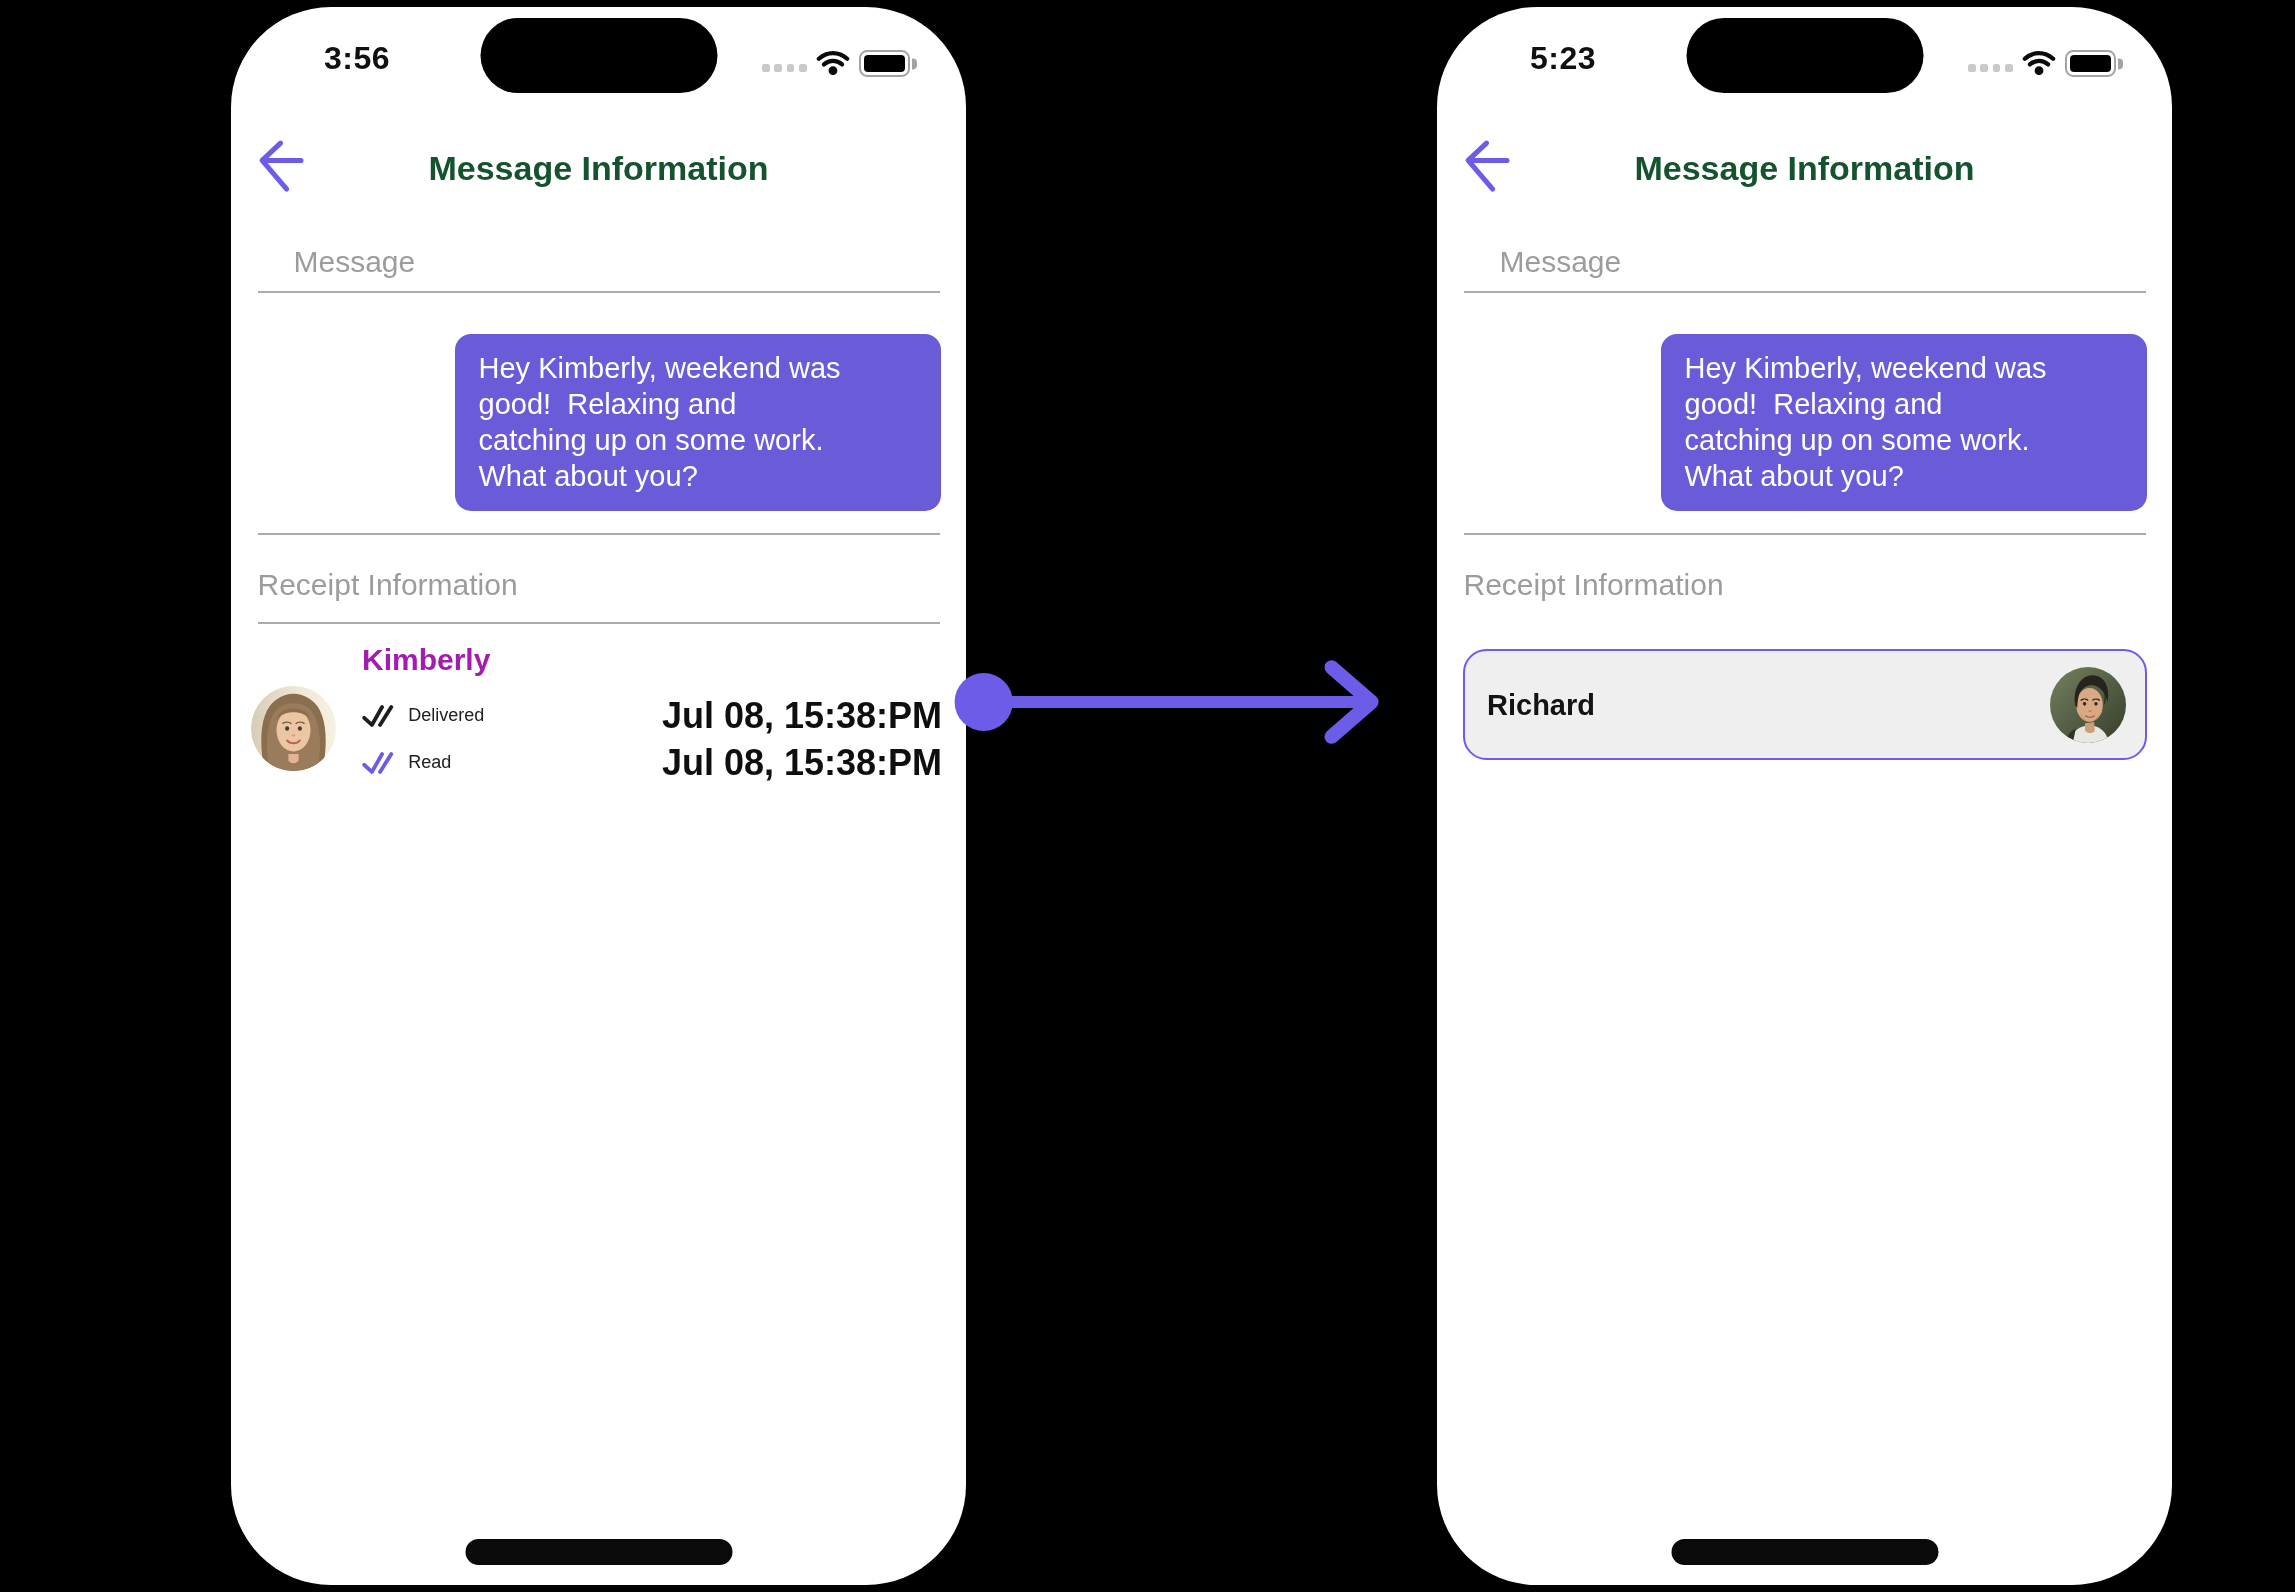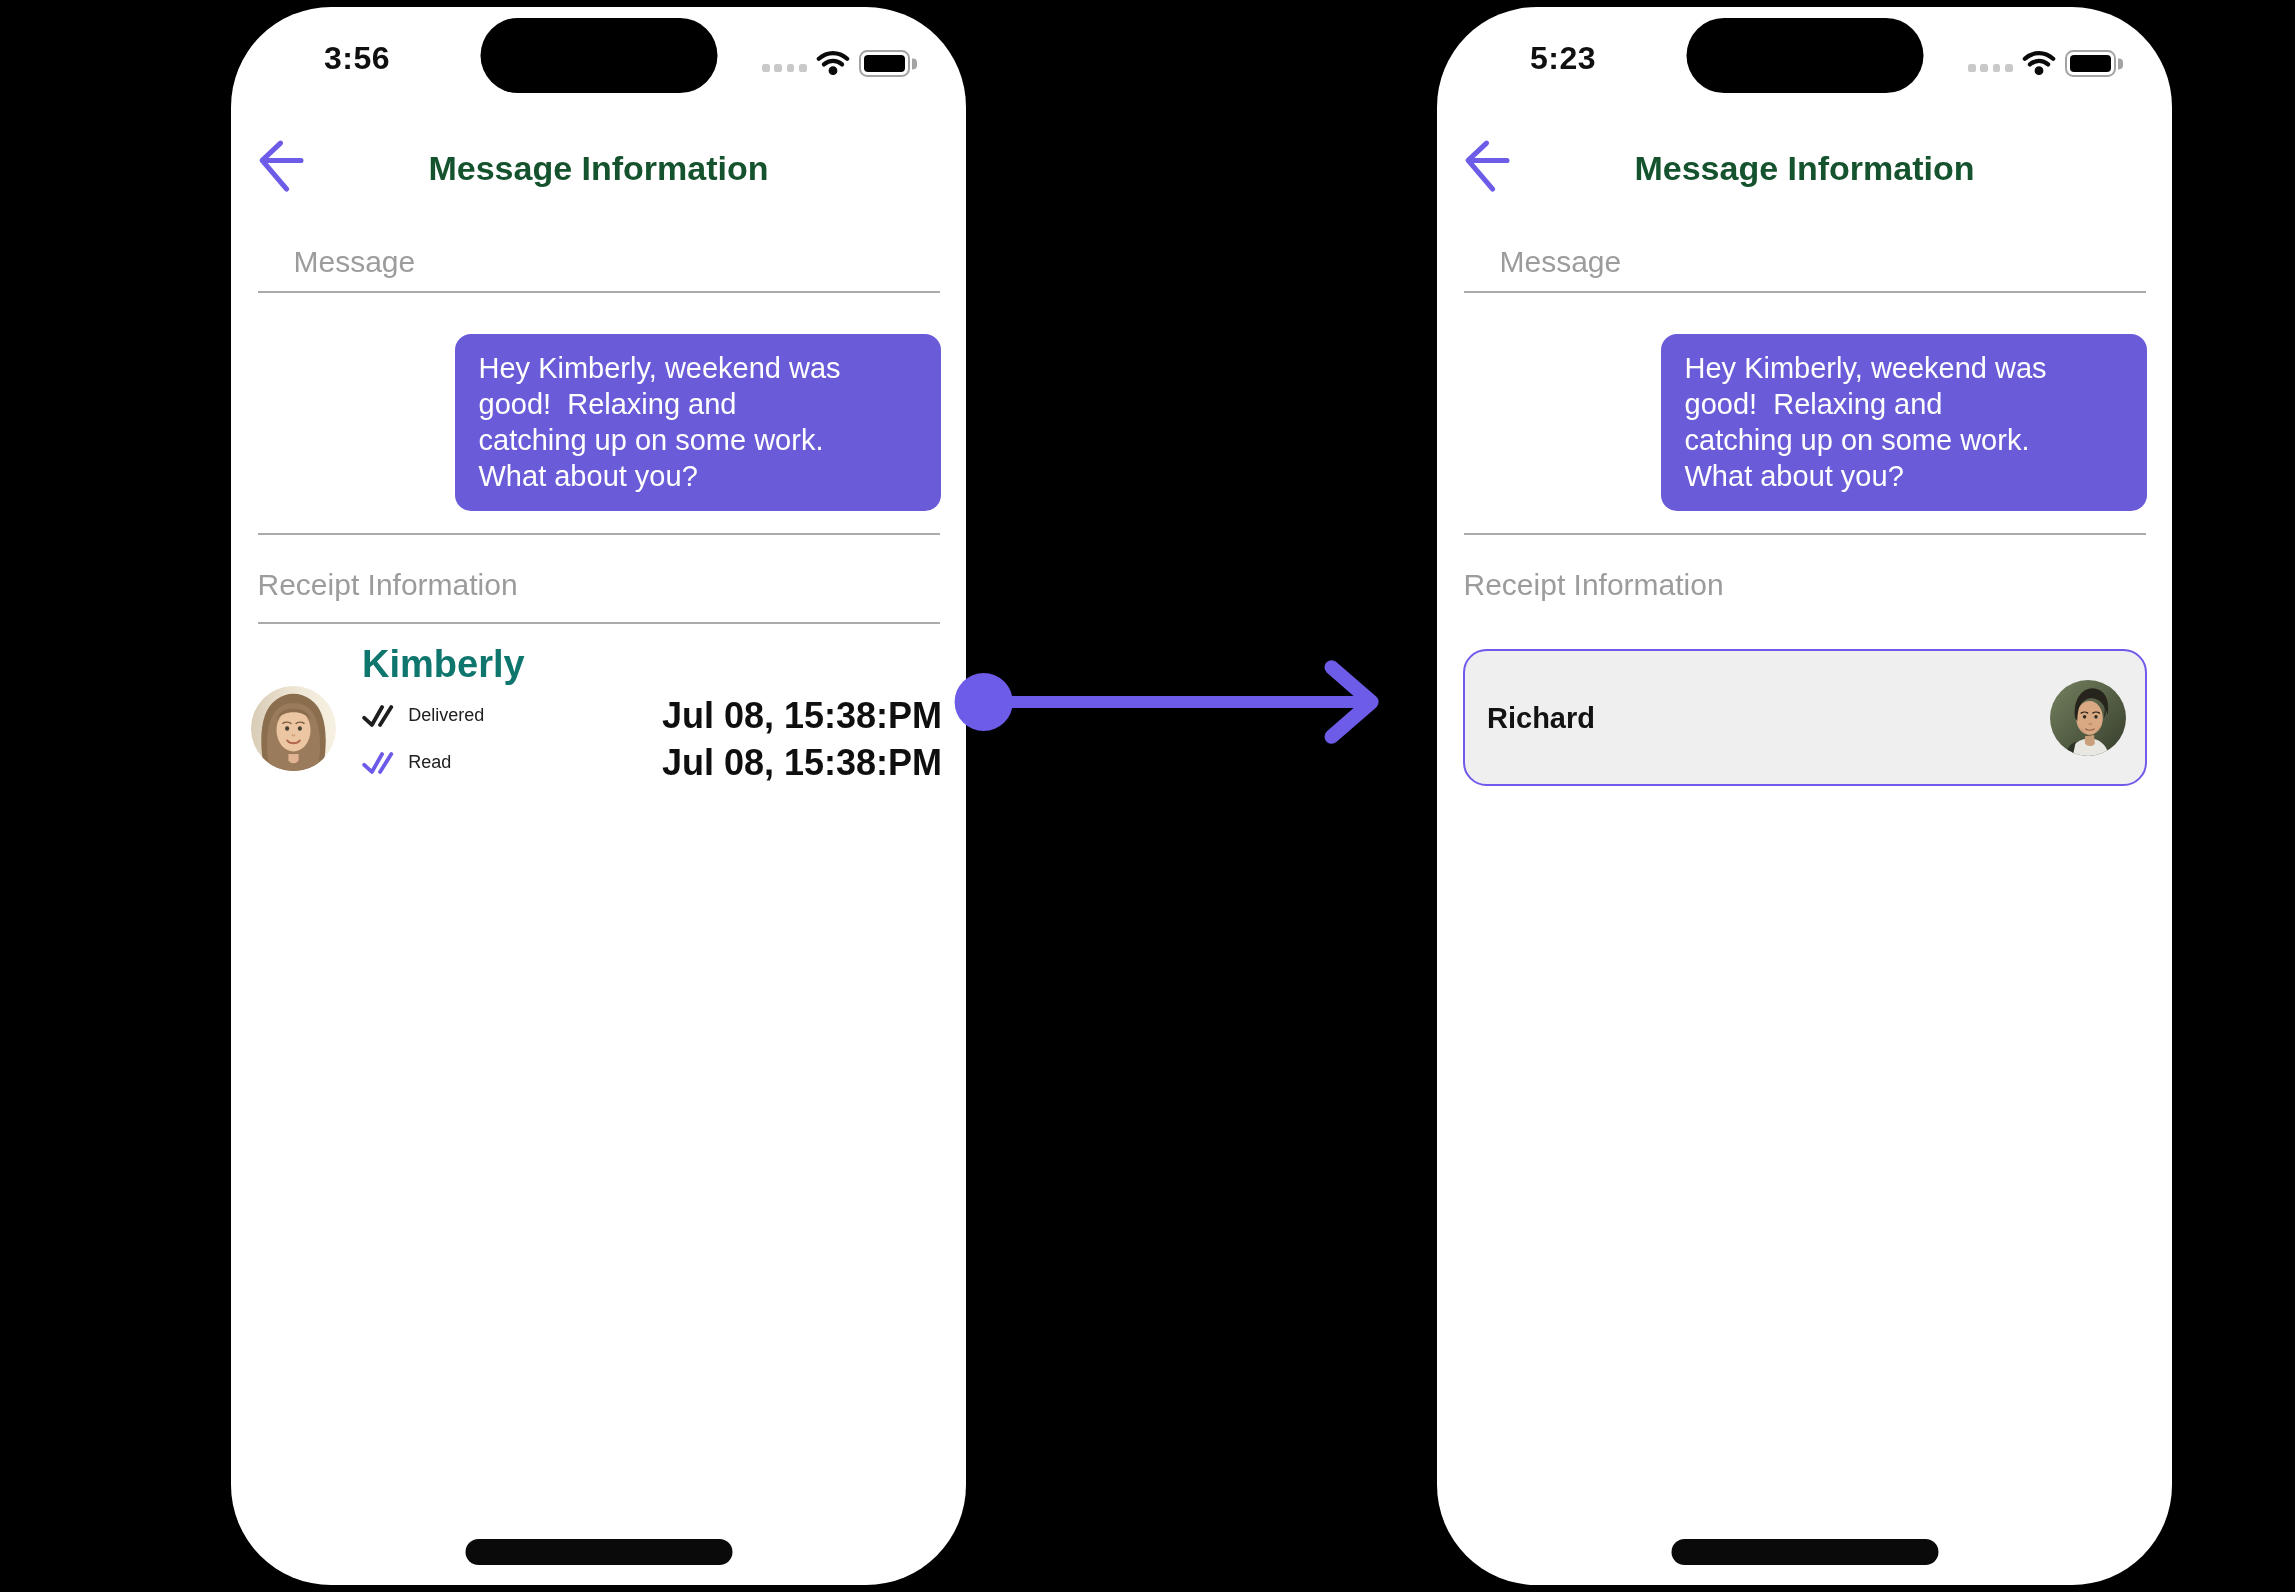--- a/index.html
+++ b/index.html
@@ -43,31 +43,31 @@
   .bubble{
     position:absolute;left:224px;top:327px;width:486px;
     padding:16.3px 23.5px;background:var(--bubble);border-radius:16px;
     color:#fff;font-size:29px;line-height:36px;white-space:pre-wrap;
   }
 
   
   .avatar{border-radius:50%;overflow:hidden;}
   .avatar svg{display:block;width:100%;height:100%;}
   .avatar-kimberly{position:absolute;left:20.4px;top:679px;width:85px;height:85px;}
-  .recipient-name{position:absolute;left:131px;top:636px;font-size:38px;font-weight:700;color:#0f766e;}
+  .recipient-name{position:absolute;left:131px;top:636px;font-size:30px;font-weight:700;color:#a21caf;}
   .status-rows{position:absolute;left:131px;top:686px;width:580px;}
   .status-row{display:flex;align-items:center;height:45px;margin-bottom:2px;}
   .check{width:32px;height:23.5px;margin-right:14.3px;flex:0 0 auto;}
   .check svg{display:block;width:100%;height:100%;}
   .status-label{font-size:18px;color:#202020;}
   .status-time{margin-left:auto;font-size:36px;font-weight:600;color:#0f0f0f;}
 
   
   .recipient-card{
-    position:absolute;left:25.5px;top:642px;width:684px;height:137px;
+    position:absolute;left:25.5px;top:642px;width:684px;height:111px;
     background:var(--card_bg);border:2.6px solid var(--card_border);border-radius:23.5px;cursor:pointer;
   }
   .card-name{position:absolute;left:22.5px;top:50%;transform:translateY(-50%);font-size:29px;font-weight:700;color:#131313;}
   .avatar-richard{position:absolute;right:18.4px;top:50%;transform:translateY(-50%);width:76px;height:76px;}
 
   .home-indicator{position:absolute;bottom:20.4px;left:50%;transform:translateX(-50%);width:267px;height:25.5px;border-radius:13.3px;background:#0a0a0a;}
 
   .flow-arrow{position:absolute;left:950px;top:656px;width:449px;height:92px;z-index:5;}
   .flow-arrow .stroke{stroke:var(--accent);}
   .flow-arrow .fill{fill:var(--accent);}

